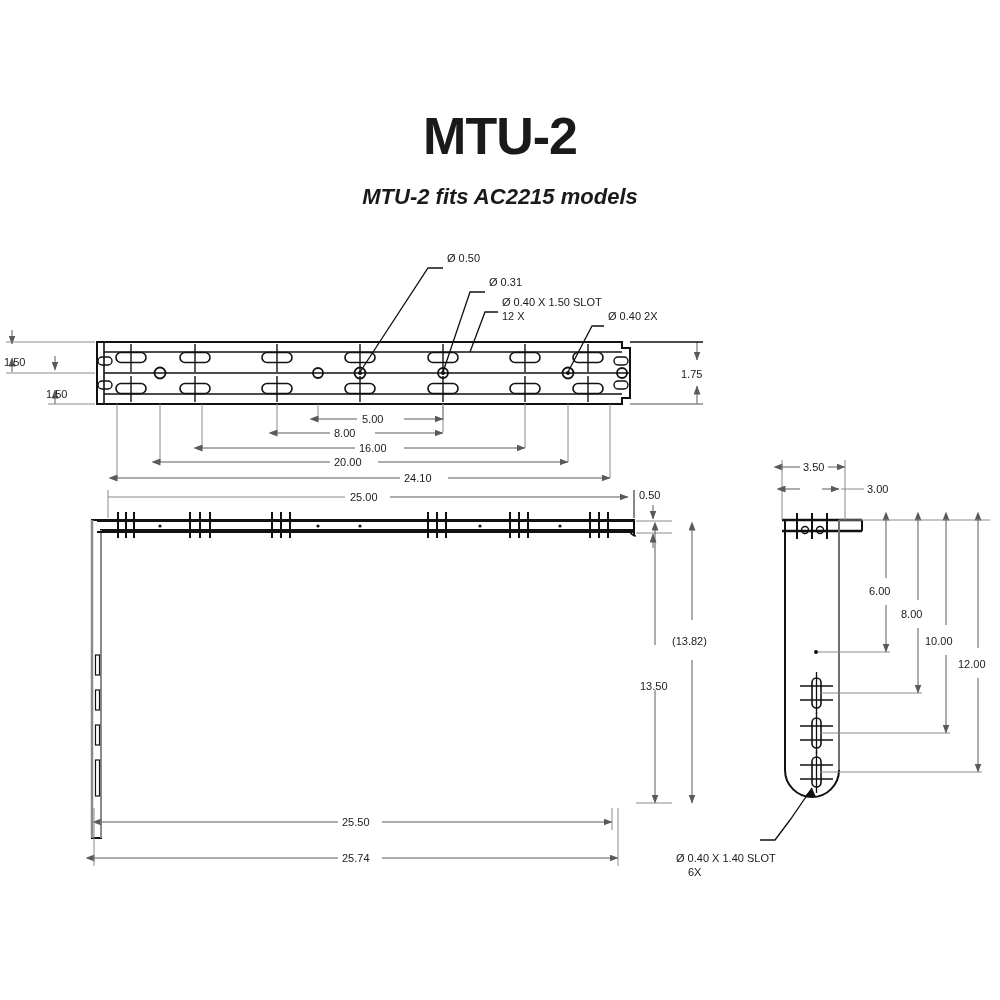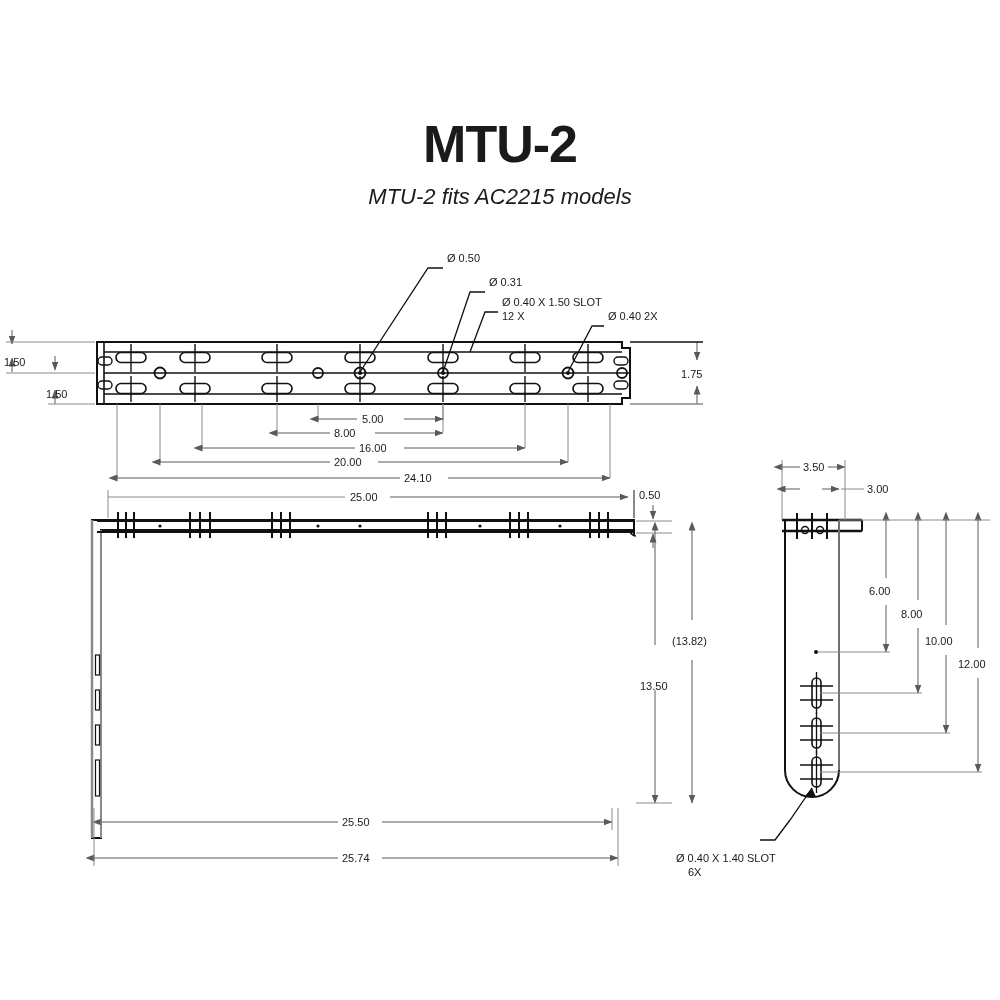--- a/index.html
+++ b/index.html
@@ -1,22 +1,22 @@
 <!DOCTYPE html>
 <html><head>
 <meta charset="utf-8">
 <style>
   html,body{margin:0;padding:0;background:#ffffff;}
   body{width:1000px;height:1000px;position:relative;
        font-family:"Liberation Sans", sans-serif;color:#1a1a1a;overflow:hidden;}
   #sheet{position:absolute;left:0;top:0;width:1000px;height:1000px;}
-  .title{position:absolute;left:0;top:118px;width:1000px;text-align:center;
+  .title{position:absolute;left:0;top:110px;width:1000px;text-align:center;
          font-size:52px;font-weight:bold;letter-spacing:-1px;line-height:1;}
   .subtitle{position:absolute;left:0;top:186px;width:1000px;text-align:center;
-            font-size:22px;font-style:italic;font-weight:normal;line-height:1;}
+            font-size:22px;font-style:italic;font-weight:bold;line-height:1;}
   svg{position:absolute;left:0;top:0;}
   text{font-family:"Liberation Sans", sans-serif;fill:#1a1a1a;}
 </style>
 </head>
 <body>
 
 <div id="sheet">
 
   <div class="title">MTU-2</div>
   <div class="subtitle">MTU-2 fits AC2215 models</div>

